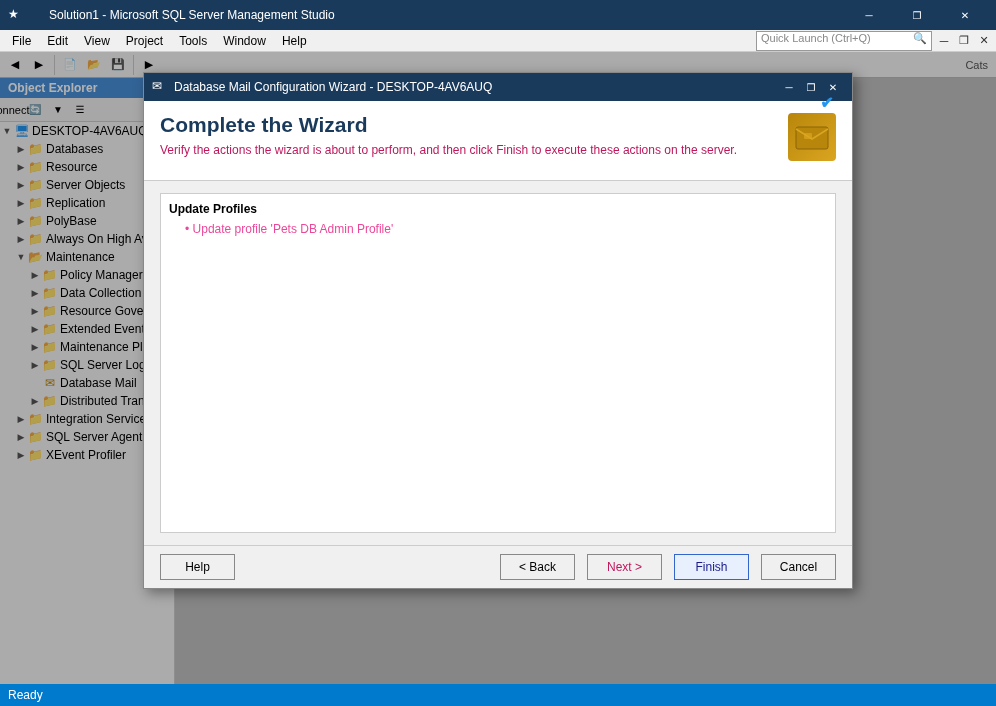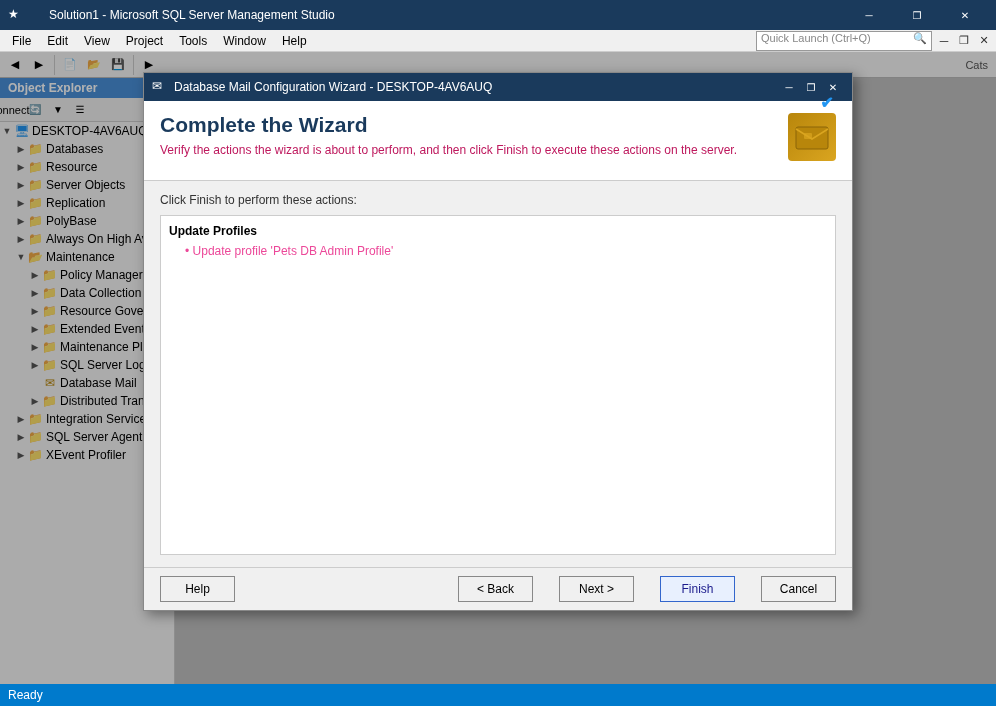--- a/index.html
+++ b/index.html
@@ -197,40 +197,40 @@
 
     .dialog-footer {
       background: #f0f0f0;
       border-top: 1px solid #ccc;
       padding: 8px 16px;
       display: flex;
       align-items: center;
       justify-content: space-between;
     }
     .footer-left { display: flex; gap: 8px; }
-    .footer-right { display: flex; gap: 26px; }
+    .footer-right { display: flex; gap: 12px; }
 
     .btn {
       height: 26px;
       min-width: 75px;
       padding: 0 16px;
       border: 1px solid #888;
       background: #f0f0f0;
       cursor: pointer;
       font-size: 12px;
       display: inline-flex;
       align-items: center;
       justify-content: center;
     }
     .btn.primary {
       background: #e8f0fe;
       border-color: #3366cc;
       color: #1a1a8c;
     }
-    .btn:disabled { color: #000000; cursor: default; }
+    .btn:disabled { color: #be185d; cursor: default; }
 
     
     .content-area {
       flex: 1;
       background: #c0c0c0;
     }
     .ql-box {
       width: 176px;
       height: 20px;
       background: white;
@@ -468,21 +468,20 @@
               <rect x="2" y="8" width="32" height="22" rx="2" fill="#b8860b" stroke="#8b6508" stroke-width="1"></rect>
               <path d="M2 10 L18 20 L34 10" stroke="#daa520" stroke-width="1.5" fill="none"></path>
               <rect x="10" y="14" width="8" height="6" rx="1" fill="#daa520" opacity="0.7"></rect>
             </svg>
           </div>
         </div>
       </div>
     </div>
 
     <div class="dialog-body">
-      <div class="action-text">Click Finish to perform these actions:</div>
       <div class="action-box">
         <div class="action-box-title">Update Profiles</div>
         <div class="action-item">
           <span>• </span><span>Update profile 'Pets DB Admin Profile'</span>
         </div>
       </div>
     </div>
 
     <div class="dialog-footer">
       <div class="footer-left">

